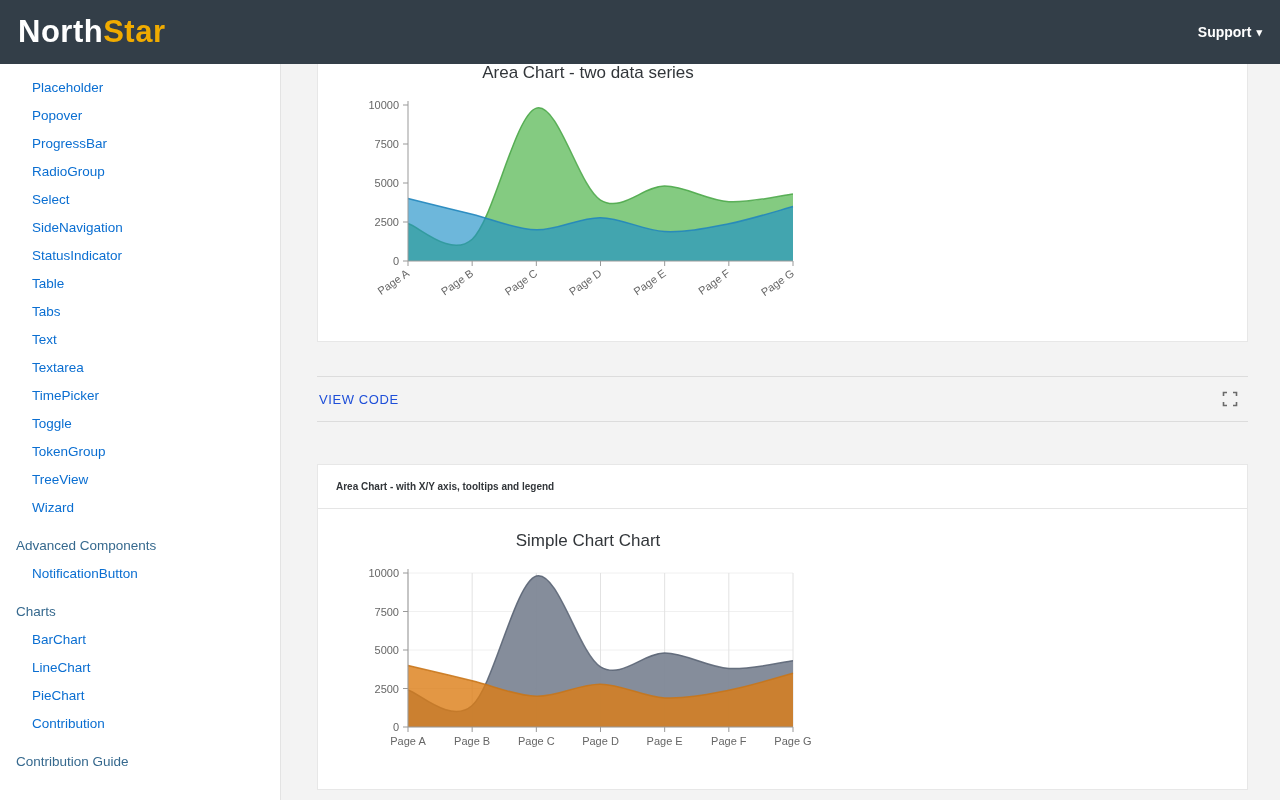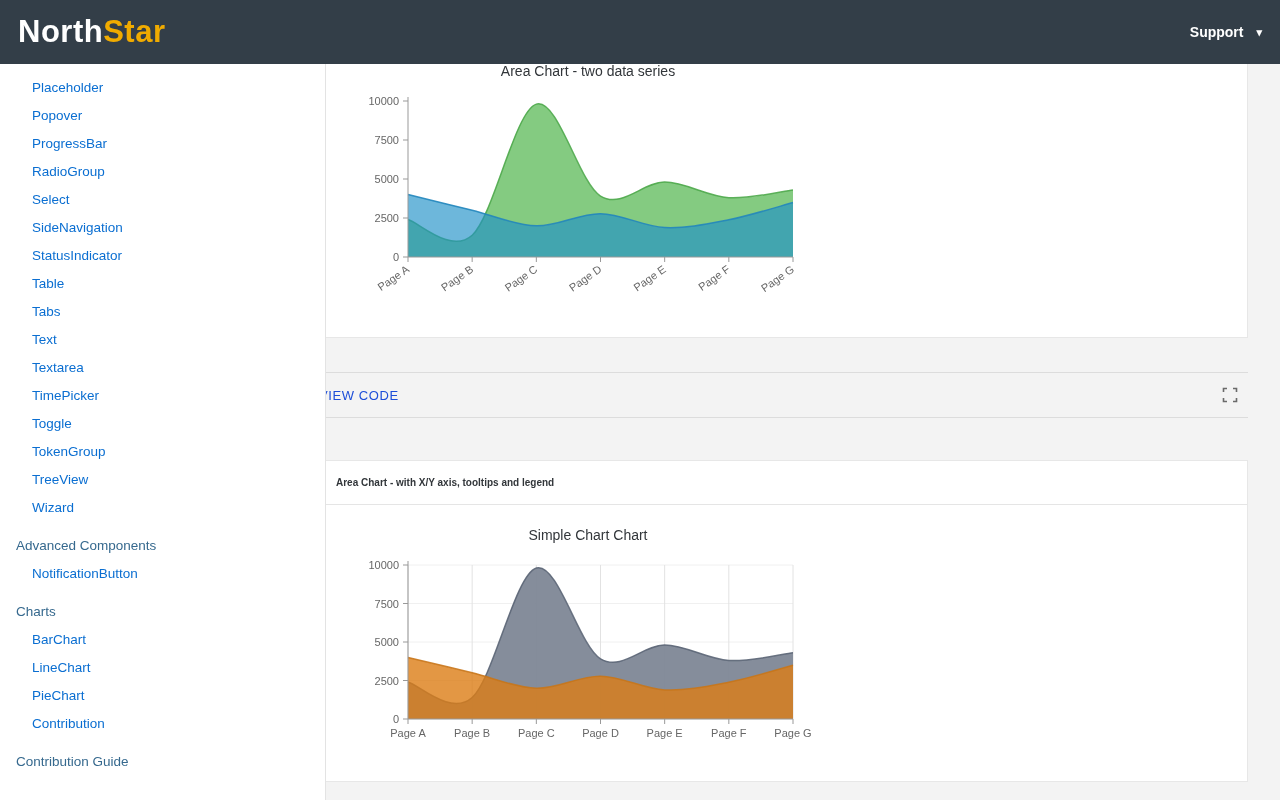--- a/index.html
+++ b/index.html
@@ -7,41 +7,41 @@
               font-family:"Liberation Sans", sans-serif; }
 
   
   .navbar { position:fixed; top:0; left:0; width:1280px; height:64px;
             background:#333e48; display:flex; align-items:center;
             justify-content:space-between; padding:0 18px; z-index:10; }
   .brand { font-size:31px; font-weight:bold; letter-spacing:0.5px; cursor:pointer; }
   .brand .p1 { color:#ffffff; }
   .brand .p2 { color:#f0ab00; }
   .support { color:#ffffff; font-size:14px; font-weight:bold; cursor:pointer;
-             display:flex; align-items:center; gap:13px; }
+             display:flex; align-items:center; gap:5px; }
   .support .caret { font-size:11px; line-height:1; }
 
   
-  .sidebar { position:fixed; top:64px; left:0; width:326px; height:736px;
+  .sidebar { position:fixed; top:64px; left:0; width:281px; height:736px;
              background:#ffffff; border-right:1px solid #e3e3e3;
              padding-top:10px; overflow:hidden; }
   .side-item { height:28px; line-height:28px; padding-left:32px;
                font-size:13.5px; color:#0a6ed1; cursor:pointer; white-space:nowrap; }
   .side-item.active { font-weight:bold; }
   .side-section { height:28px; line-height:28px; padding-left:16px;
                   font-size:13.5px; color:#36698e; margin-top:10px;
                   cursor:pointer; white-space:nowrap; }
 
   
   .main { margin-left:285px; width:995px; padding:38px 32px 0 32px; }
 
   .card { background:#ffffff; border:1px solid #e7e7e7; }
   .card1 { padding:24px 0 20px 0; }
   .chart-block { width:500px; margin-left:20px; }
-  .chart-title { font-size:14px; color:#32363a; text-align:center; margin-bottom:6px; }
+  .chart-title { font-size:17px; color:#32363a; text-align:center; margin-bottom:6px; }
   svg.chart { display:block; }
   svg.chart text { font-family:"Liberation Sans", sans-serif; }
 
   
   .viewcode { margin-top:34px; height:46px; border-top:1px solid #dcdcdc;
               border-bottom:1px solid #dcdcdc; display:flex; align-items:center;
               justify-content:space-between; padding:0 10px 0 2px; }
   .viewcode-label { color:#1d4ed8; font-size:13px; letter-spacing:0.6px; cursor:pointer; }
   .fs-icon { cursor:pointer; display:flex; align-items:center; }
 

